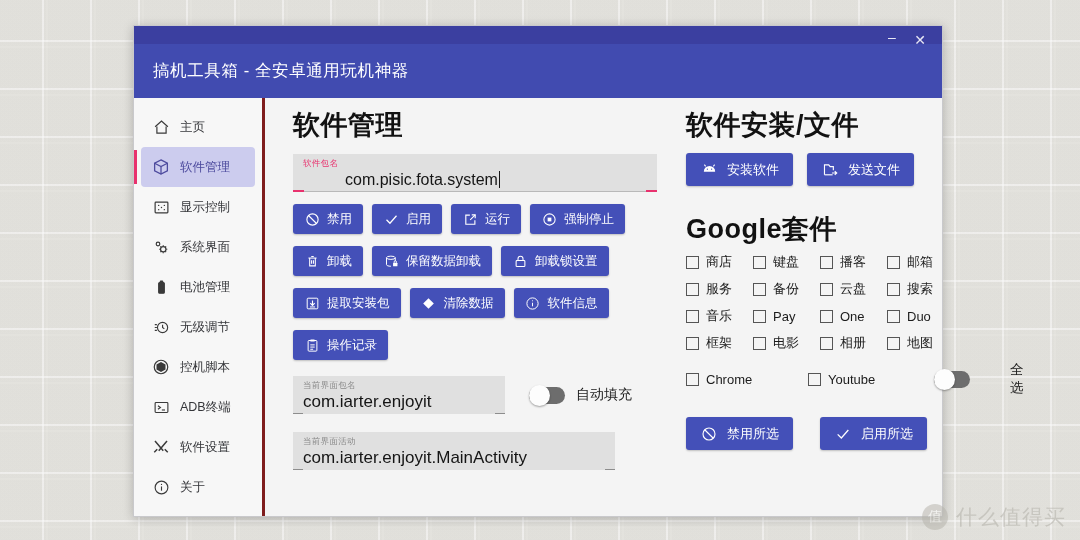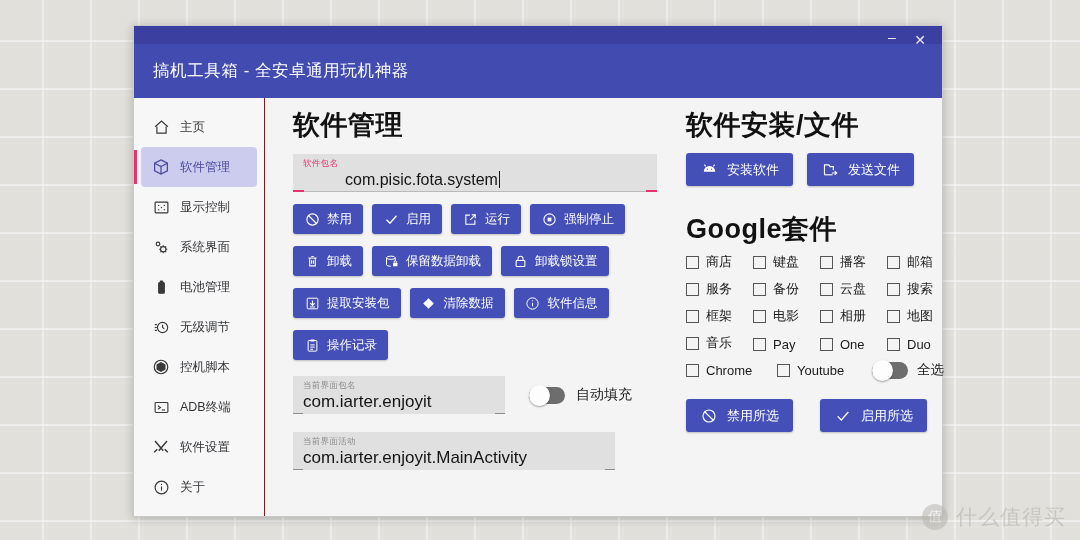--- a/index.html
+++ b/index.html
@@ -47,21 +47,21 @@
     width: 28px; height: 26px; display: flex; align-items: center; justify-content: center;
     color: #e8e8f5; font-size: 13px; line-height: 1; cursor: default;
   }
   .win-btn.min { font-size: 14px; padding-bottom: 6px; }
   .win-btn.close { font-size: 14px; margin-right: 8px; }
 
   .body-row { display: flex; flex: 1 1 auto; min-height: 0; background: #f4f4f4; }
 
   
   .sidebar {
-    width: 131px; background: #f7f7f7; border-right: 1px solid #7f1d1d;
+    width: 131px; background: #f7f7f7; border-right: 3px solid #7f1d1d;
     padding-top: 9px; flex: 0 0 auto; position: relative;
   }
   .side-item {
     height: 40px; display: flex; align-items: center;
     margin: 0 7px; padding-left: 9px; border-radius: 4px;
     position: relative; color: #35363a; font-size: 12.5px; cursor: default;
   }
   .side-item .ico { width: 22px; height: 22px; display:flex; align-items:center; justify-content:center; margin-right: 8px; flex:0 0 auto; }
   .side-item .ico svg { display: block; }
   .side-item.active { background: #ccccee; color: #4d4b9e; }
@@ -134,29 +134,29 @@
   .toggle .knob {
     position: absolute; left: 0px; top: -2px; width: 21px; height: 21px; border-radius: 50%;
     background: #fdfdfd; box-shadow: 0 1px 2px rgba(0,0,0,0.35);
   }
   .toggle-label { margin-left: 11px; font-size: 14px; color: #1d1d1d; }
 
   
   .rbtn-row { display: flex; gap: 14px; margin-top: 14px; }
   .gtitle { margin-top: 30px; }
   .cb-grid { margin-top: 10px; }
-  .cb-line { display: flex; align-items: flex-end; margin-bottom: 9px; }
+  .cb-line { display: flex; align-items: center; margin-bottom: 9px; }
   .cb-cell { display: flex; align-items: center; width: 67px; flex: 0 0 auto; }
   .cb-cell.wide { width: 91px; }
   .cbox {
     width: 13px; height: 13px; border: 1.6px solid #555; background: transparent;
     margin-right: 7px; flex: 0 0 auto;
   }
   .cb-text { font-size: 13px; color: #1b1b1b; white-space: nowrap; }
-  .allrow { display: flex; align-items: center; margin-top: 1px; }
+  .allrow { display: flex; align-items: center; margin-top: 1px; gap: 31px; }
   .allrow .toggle { margin-left: 4px; }
   .allrow .toggle-label { margin-left: 9px; font-size: 13.5px; }
   .bottom-btns { display: flex; gap: 27px; margin-top: 20px; }
 
   
   .watermark {
     position: absolute; right: 14px; bottom: 9px; display: flex; align-items: center;
     opacity: 0.52;
   }
   .wm-circle {
@@ -505,51 +505,51 @@
                 <span class="cb-text">云盘</span>
               </label>
             <label class="cb-cell">
                 <span class="cbox"></span>
                 <span class="cb-text">搜索</span>
               </label>
           </div>
           <div class="cb-line">
             <label class="cb-cell">
                 <span class="cbox"></span>
+                <span class="cb-text">音乐</span>
+              </label>
+            <label class="cb-cell">
+                <span class="cbox"></span>
+                <span class="cb-text">Pay</span>
+              </label>
+            <label class="cb-cell">
+                <span class="cbox"></span>
+                <span class="cb-text">One</span>
+              </label>
+            <label class="cb-cell">
+                <span class="cbox"></span>
+                <span class="cb-text">Duo</span>
+              </label>
+          </div>
+          <div class="cb-line">
+            <label class="cb-cell">
+                <span class="cbox"></span>
                 <span class="cb-text">框架</span>
               </label>
             <label class="cb-cell">
                 <span class="cbox"></span>
                 <span class="cb-text">电影</span>
               </label>
             <label class="cb-cell">
                 <span class="cbox"></span>
                 <span class="cb-text">相册</span>
               </label>
             <label class="cb-cell">
                 <span class="cbox"></span>
                 <span class="cb-text">地图</span>
-              </label>
-          </div>
-          <div class="cb-line">
-            <label class="cb-cell">
-                <span class="cbox"></span>
-                <span class="cb-text">音乐</span>
-              </label>
-            <label class="cb-cell">
-                <span class="cbox"></span>
-                <span class="cb-text">Pay</span>
-              </label>
-            <label class="cb-cell">
-                <span class="cbox"></span>
-                <span class="cb-text">One</span>
-              </label>
-            <label class="cb-cell">
-                <span class="cbox"></span>
-                <span class="cb-text">Duo</span>
               </label>
           </div>
           <div class="cb-line allrow">
             <label class="cb-cell wide">
                 <span class="cbox"></span>
                 <span class="cb-text">Chrome</span>
               </label>
             <label class="cb-cell wide">
                 <span class="cbox"></span>
                 <span class="cb-text">Youtube</span>

